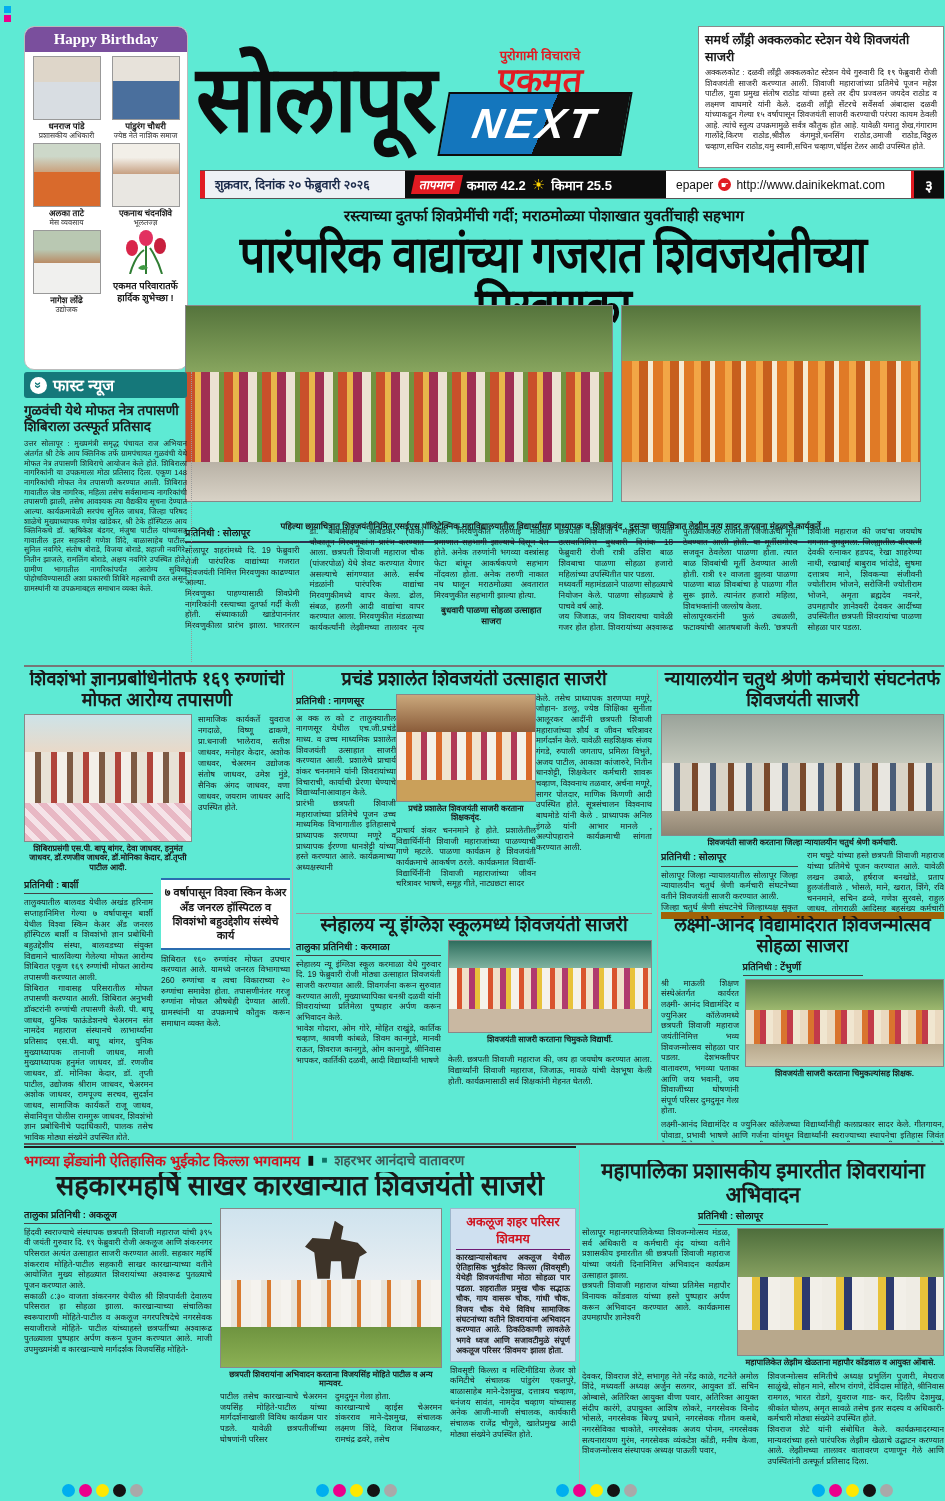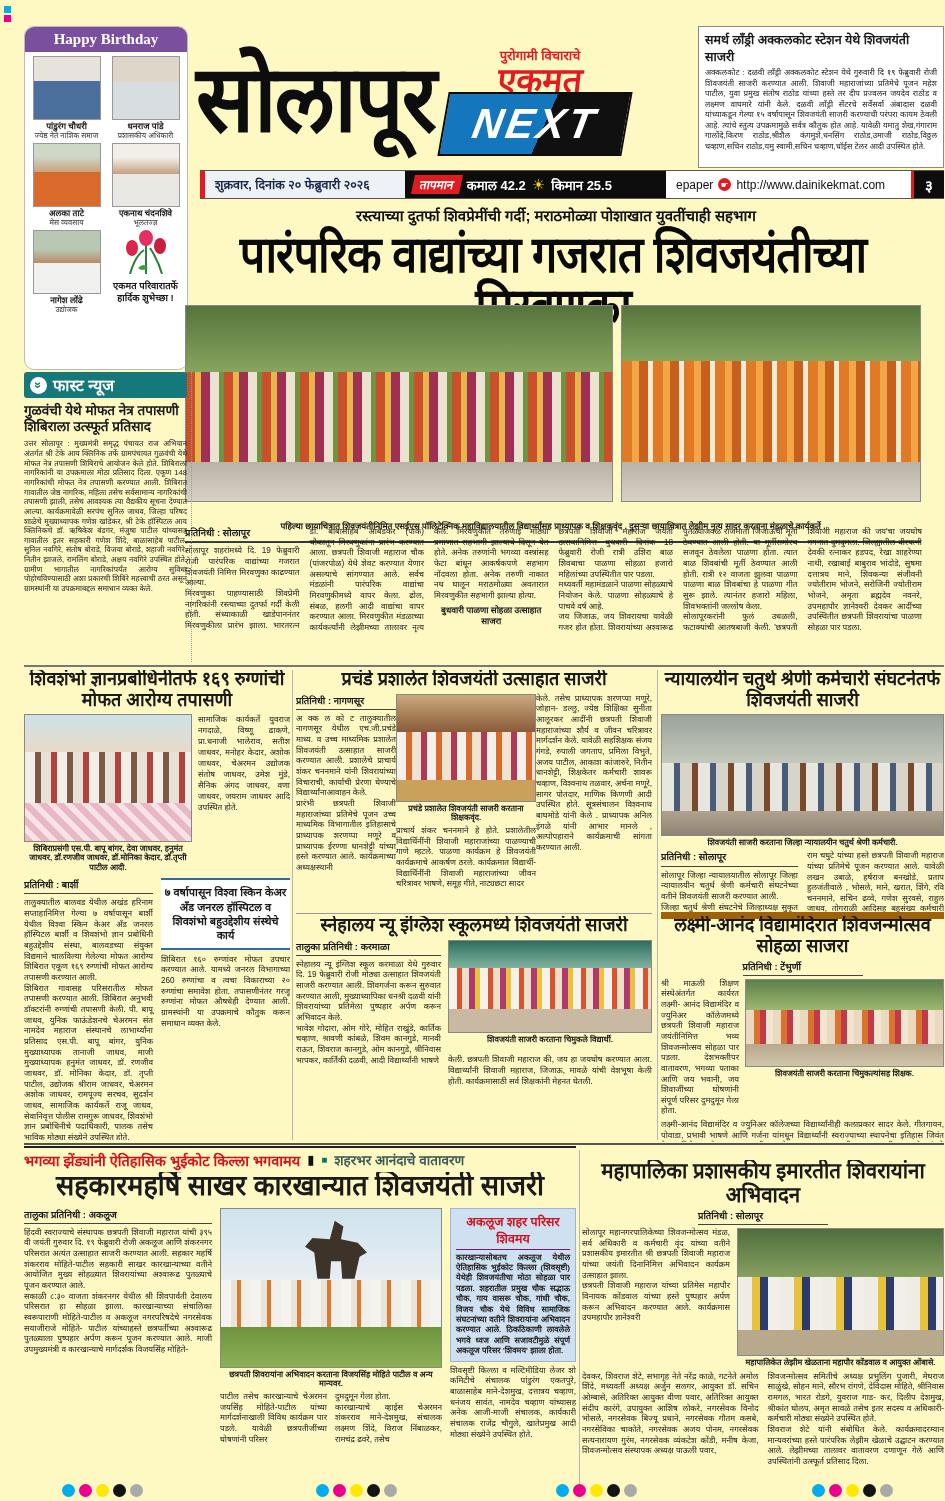--- a/index.html
+++ b/index.html
@@ -1,16 +1,16 @@
 <!DOCTYPE html>
 <html lang="mr"><head>
 <meta charset="utf-8">
 <style>
   html,body{margin:0;padding:0;background:#f2f0ec;}
-  .page{position:relative;width:945px;height:1501px;background:#fef9c3;margin:0 auto;
+  .page{position:relative;width:945px;height:1501px;background:#5eead4;margin:0 auto;
         font-family:"Liberation Sans","DejaVu Sans",sans-serif;color:#1a1a1a;overflow:hidden;}
   .abs{position:absolute;}
   .just{text-align:justify;}
   .ctr{text-align:center;}
   .clip{overflow:hidden;}
 
   
   .regdot{width:13px;height:13px;border-radius:50%;display:inline-block;margin-right:4px;}
   .reg-c{background:#00aeef}.reg-m{background:#ec008c}.reg-y{background:#ffe800}
   .reg-k{background:#141414}.reg-g{background:#a9a9a9}
@@ -59,21 +59,21 @@
   .temp-label{background:#e11b22;color:#fff;font-weight:bold;padding:1px 7px;transform:skewX(-12deg);font-size:12px;}
   .temp-val{font-weight:bold;font-size:13px;}
   .sun{color:#ffd400;font-size:15px;}
   .epaper{flex:1;display:flex;align-items:center;gap:5px;background:#fff;padding-left:10px;font-size:12px;color:#111;}
   .ep-icon{width:13px;height:13px;border-radius:50%;background:#e11b22;color:#fff;font-size:9px;
            display:inline-flex;align-items:center;justify-content:center;}
   .pageno{flex:0 0 30px;background:#0d0d0d;color:#fff;font-weight:bold;font-size:15px;
           display:flex;align-items:center;justify-content:center;border-left:3px solid #e11b22;}
 
   
-  .kicker{left:196px;top:205px;width:720px;font-weight:bold;font-size:15px;color:#111;text-align:center;}
+  .kicker{left:184px;top:205px;width:720px;font-weight:bold;font-size:15px;color:#111;text-align:center;}
   .main-headline{left:182px;top:228px;width:742px;margin:0;font-size:45px;font-weight:bold;color:#090909;
                  text-align:center;line-height:1.05;transform:scaleY(1.12);transform-origin:top center;letter-spacing:-1px;}
   .photo{border:1px solid #888;box-sizing:border-box;display:flex;flex-direction:column;}
   .photo .band{width:100%;}
   .mp-left{left:185px;top:305px;width:428px;height:197px;}
   .mp-right{left:621px;top:305px;width:300px;height:197px;}
   .crowd1{background:repeating-linear-gradient(90deg,#c9502b 0 9px,#e8b54a 9px 15px,#a03052 15px 24px,#ece2d2 24px 33px,#73923f 33px 38px);}
   .crowd-saffron{background:repeating-linear-gradient(90deg,#e07a26 0 10px,#f2a646 10px 17px,#c75f1d 17px 26px,#f6ead2 26px 31px);}
   .trees{background:linear-gradient(180deg,#55743c, #87a55e);}
   .road{background:linear-gradient(180deg,#b9b2a6,#d8d2c6);}
@@ -175,28 +175,28 @@
 
   <div class="abs" style="left:4px;top:6px;">
     <span class="regsq" style="background:#00aeef"></span>
     <span class="regsq" style="background:#ec008c"></span>
   </div>
 
   <div class="abs birthday">
     <div class="bd-head">Happy Birthday</div>
     <div class="bd-grid">
       <div class="bd-item">
+        <div class="bd-photo pp2"></div>
+        <div class="bd-name">धनराज पांडे</div>
+        <div class="bd-role">प्रशासकीय अधिकारी</div>
+      </div>
+      <div class="bd-item">
         <div class="bd-photo pp1"></div>
         <div class="bd-name">पांडुरंग चौधरी</div>
         <div class="bd-role">ज्येष्ठ नेते नाशिक समाज</div>
-      </div>
-      <div class="bd-item">
-        <div class="bd-photo pp2"></div>
-        <div class="bd-name">धनराज पांडे</div>
-        <div class="bd-role">प्रशासकीय अधिकारी</div>
       </div>
       <div class="bd-item">
         <div class="bd-photo pp3"></div>
         <div class="bd-name">अलका ताटे</div>
         <div class="bd-role">मेस व्यवसाय</div>
       </div>
       <div class="bd-item">
         <div class="bd-photo pp4"></div>
         <div class="bd-name">एकनाथ चंदनशिवे</div>
         <div class="bd-role">भूलतज्ज्ञ</div>

